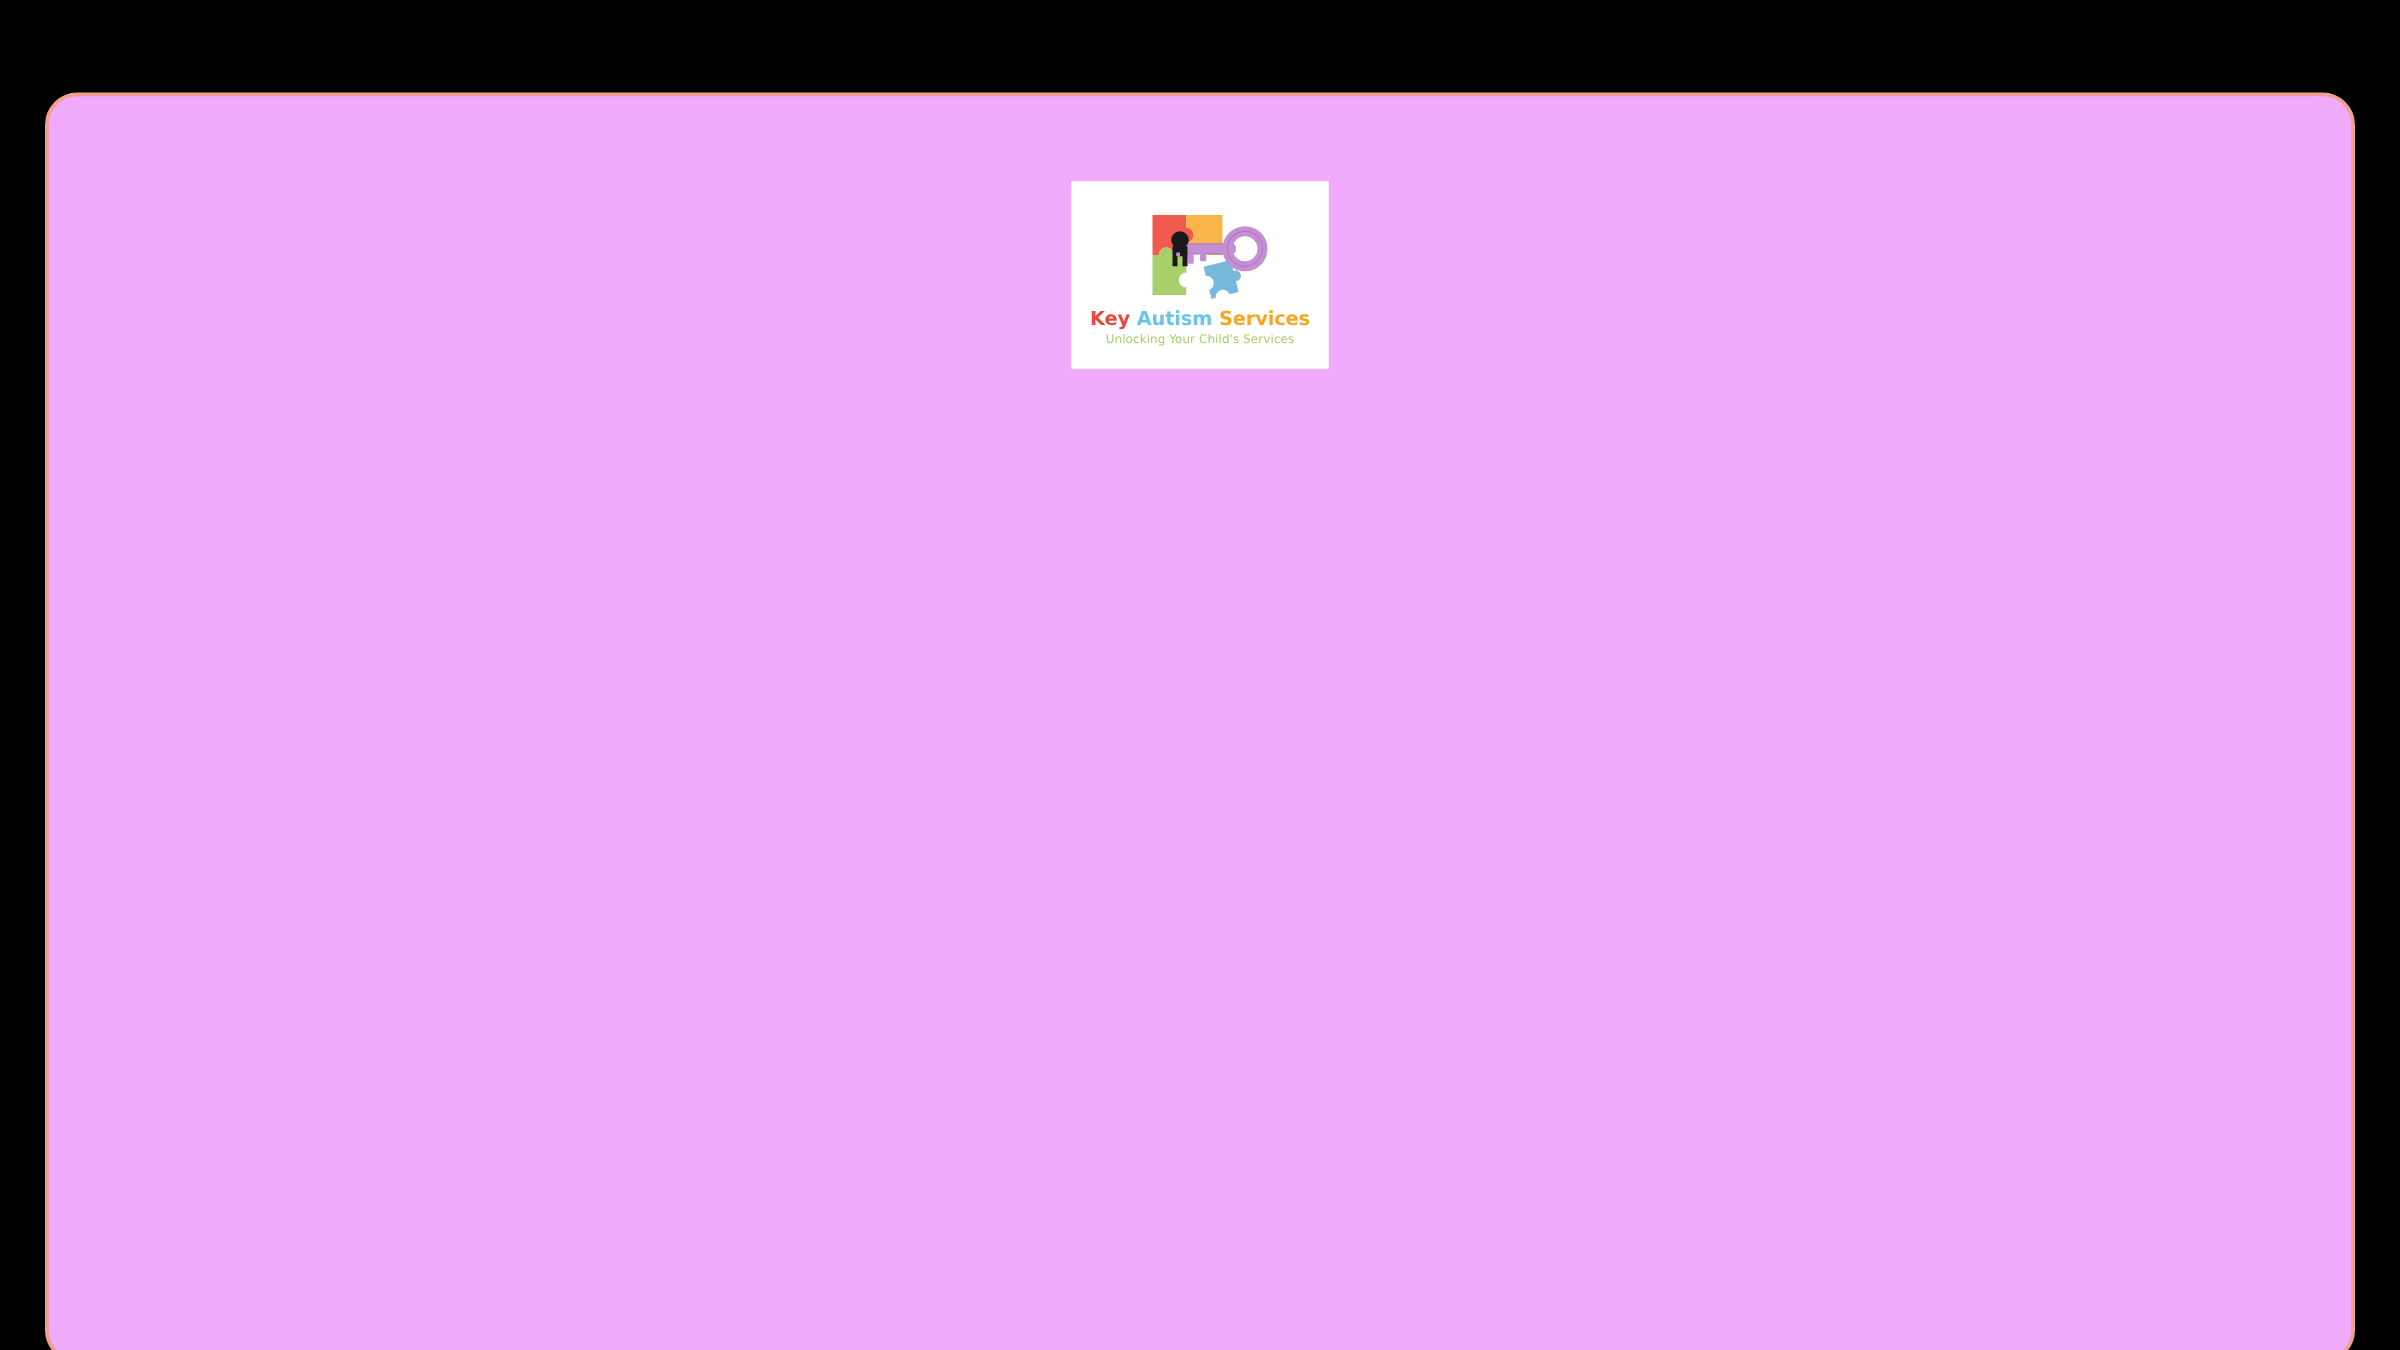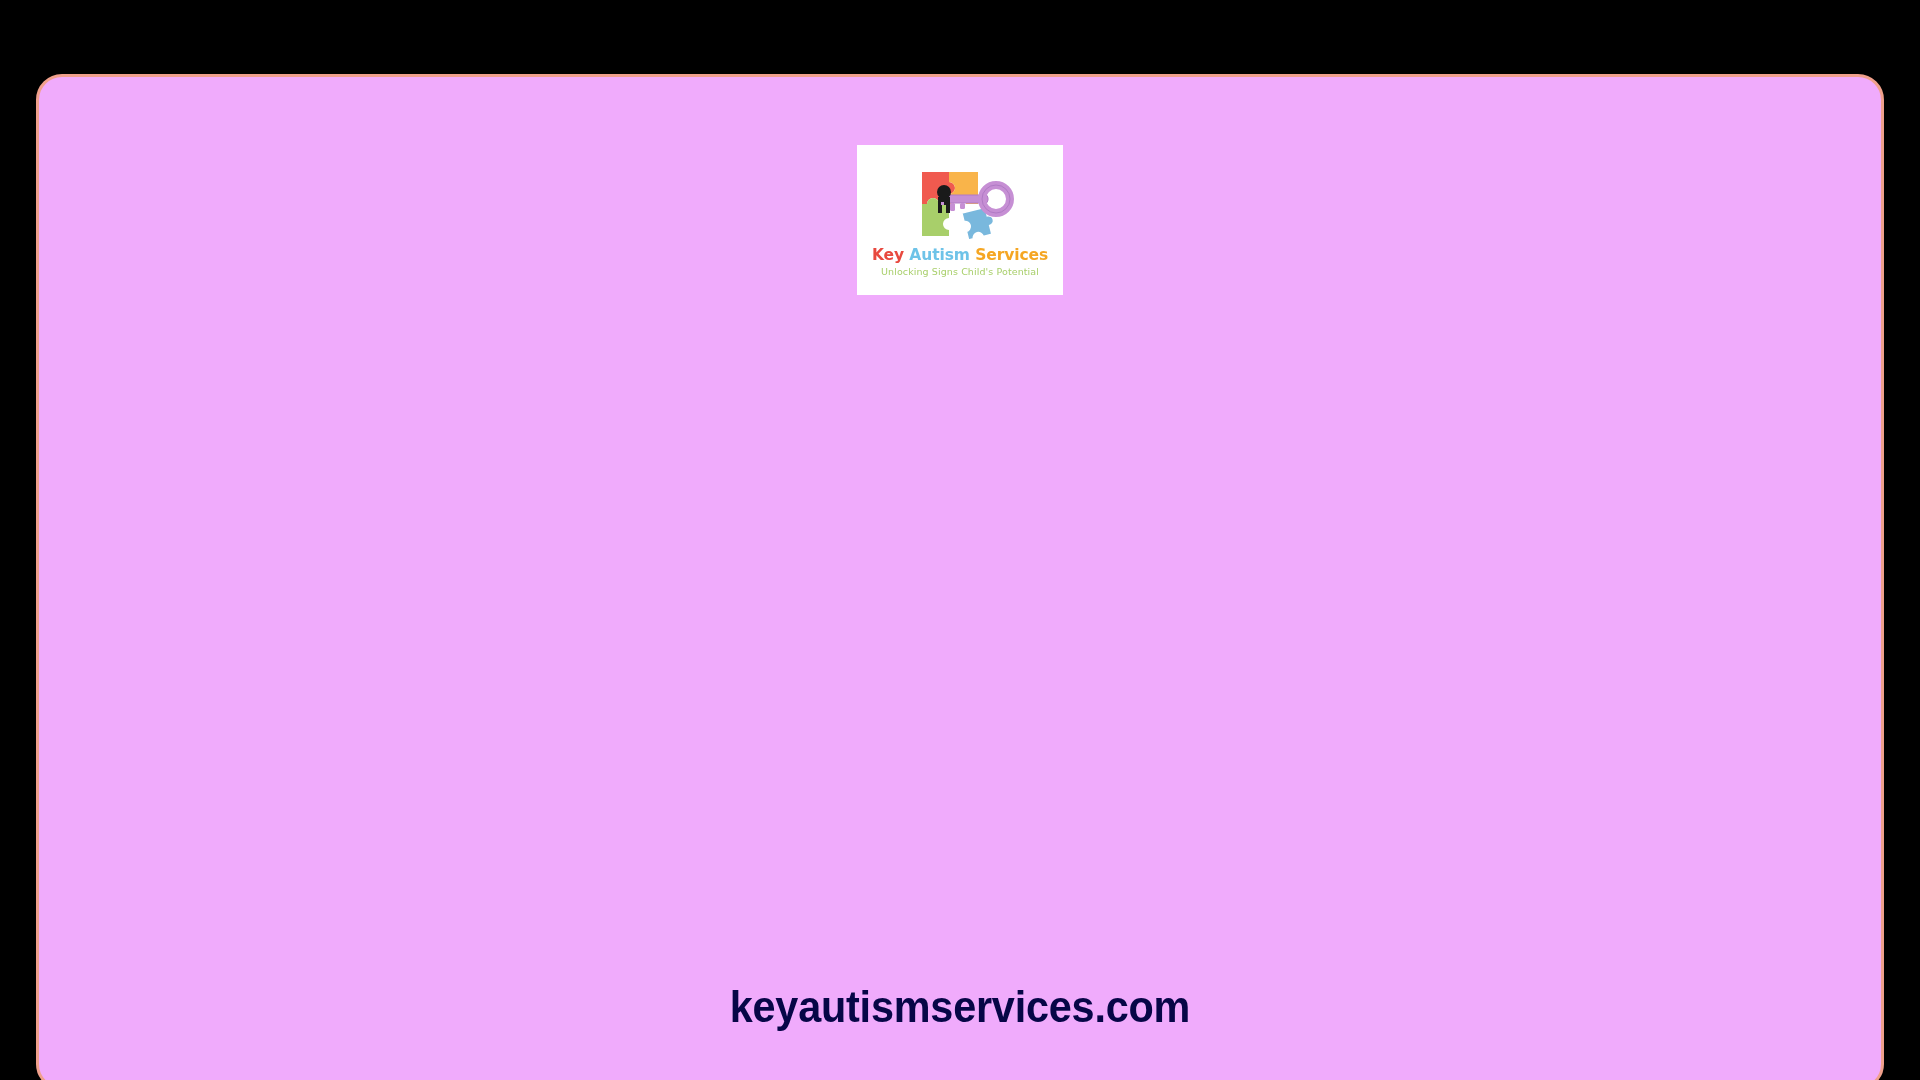--- a/index.html
+++ b/index.html
@@ -169,22 +169,19 @@
           <circle cx="44" cy="26" r="7"></circle>
           <path d="M38 31 h12 v16 h-4 v-8 h-4 v8 h-4 z"></path>
           <rect x="41" y="36" width="3" height="3" fill="#c68fd4"></rect>
         </g>
       </svg>
 
       <div class="logo-wordmark">
         <span class="w-key">Key</span><span> </span><span class="w-autism">Autism</span><span> </span><span class="w-services">Services</span>
       </div>
 
-      <div class="logo-tagline">Unlocking Signs Child's Potential</div>
+      <div class="logo-tagline">Unlocking Your Child's Services</div>
     </div>
 
 
-    <div class="site-url">
-      <span class="url-inner">keyautismservices.com</span>
-    </div>
 
   </div>
 </div>
 
 </body></html>

